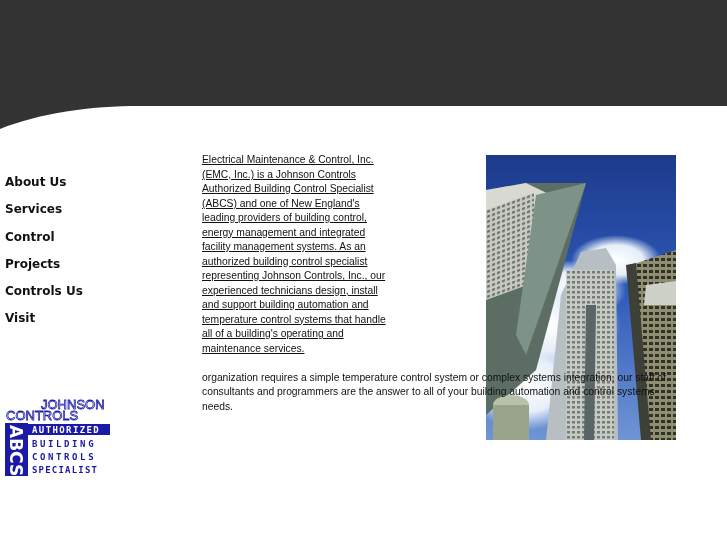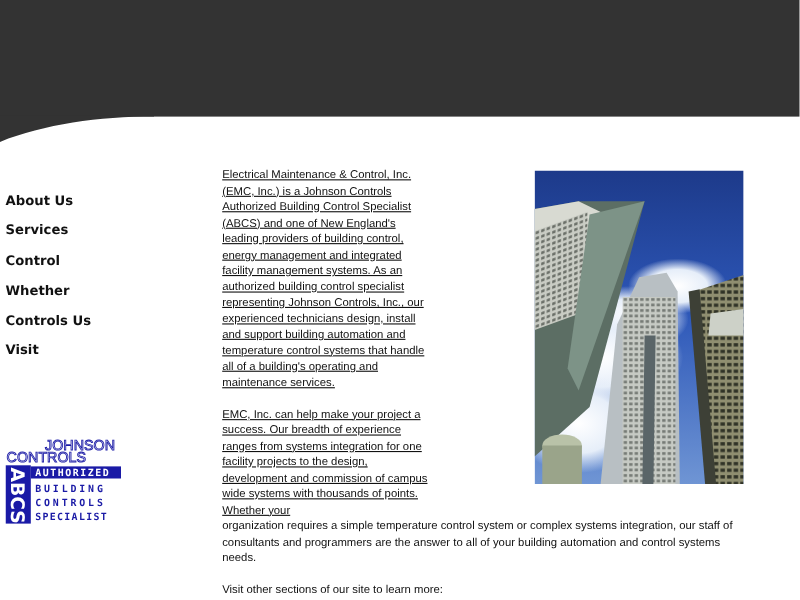--- a/index.html
+++ b/index.html
@@ -43,21 +43,21 @@
 
 <div class="header"></div>
 <svg class="header-curve" viewBox="0 0 140 26" preserveAspectRatio="none">
   <path d="M0,0 L140,0 L140,1 C90,1 40,8 0,24 Z" fill="#333333"></path>
 </svg>
 
 <ul class="nav">
   <li>About Us</li>
   <li>Services</li>
   <li>Control</li>
-  <li>Whether</li>
+  <li>Projects</li>
   <li>Controls Us</li>
   <li>Visit</li>
 </ul>
 
 <svg class="logo" viewBox="0 0 108 82">
   <g fill="none" stroke="#1a1aa6" stroke-width="0.8">
     <text x="36" y="13" font-family="Liberation Sans, sans-serif" font-size="13">JOHNSON</text>
     <text x="1" y="24" font-family="Liberation Sans, sans-serif" font-size="13">CONTROLS</text>
   </g>
   <rect x="0" y="27" width="23" height="53" fill="#1a1aa6"></rect>
@@ -110,18 +110,16 @@
 
   <ellipse cx="25" cy="250" rx="18" ry="10" fill="#b9c2a8"></ellipse>
   <rect x="7" y="250" width="36" height="35" fill="#9aa48a"></rect>
 
   <polygon points="160,130 190,126 190,150 158,150" fill="#cdd1c8"></polygon>
 </svg>
 
 <div class="content">
   <p class="narrow">Electrical Maintenance &amp; Control, Inc. (EMC, Inc.) is a Johnson Controls Authorized Building Control Specialist (ABCS) and one of New England's leading providers of building control, energy management and integrated facility management systems. As an authorized building control specialist representing Johnson Controls, Inc., our experienced technicians design, install and support building automation and temperature control systems that handle all of a building's operating and maintenance services.</p>
   <p>
-    <span class="narrow" style="display:block">EMC, Inc. can help make your project a success. Our breadth of experience ranges from systems integration for one facility projects to the design, development and commission of campus wide systems with thousands of points. Whether your</span>
     <span>organization requires a simple temperature control system or complex systems integration, our staff of consultants and programmers are the answer to all of your building automation and control systems needs.</span>
   </p>
-  <p>Visit other sections of our site to learn more:</p>
 
 </div>
 
 </body></html>

